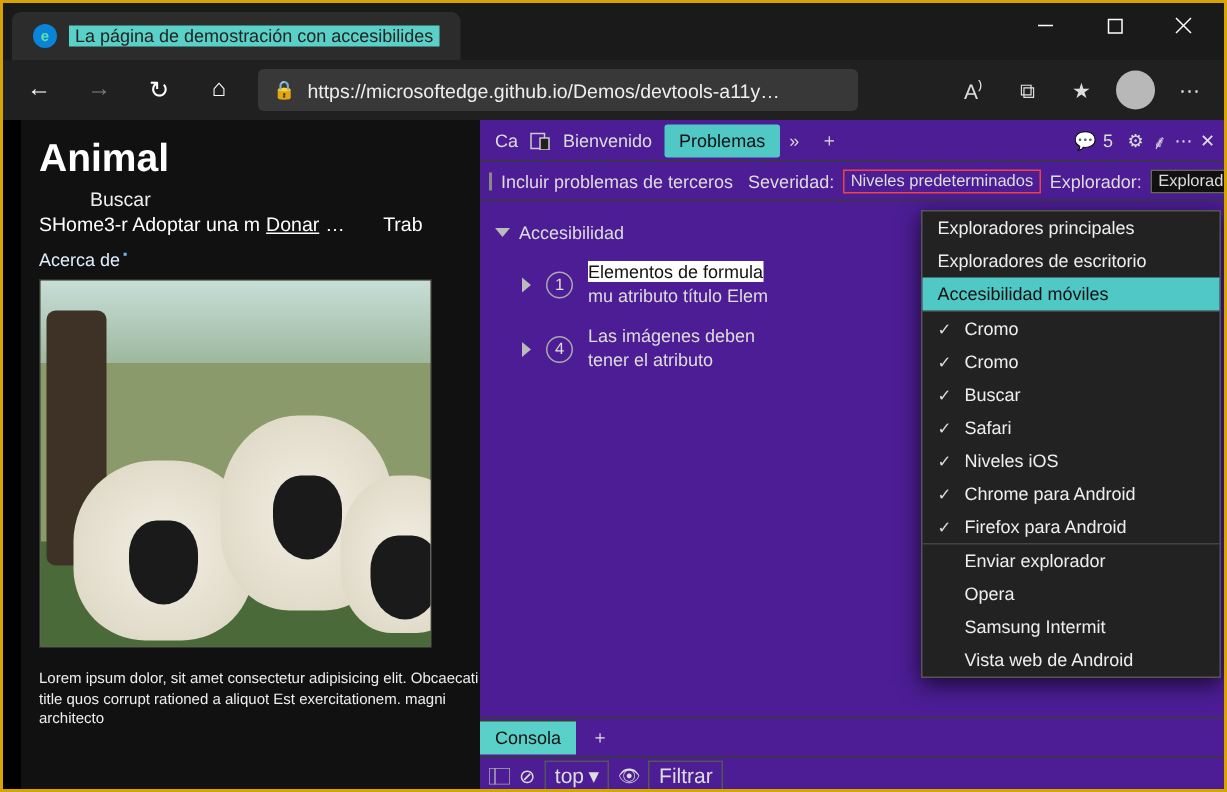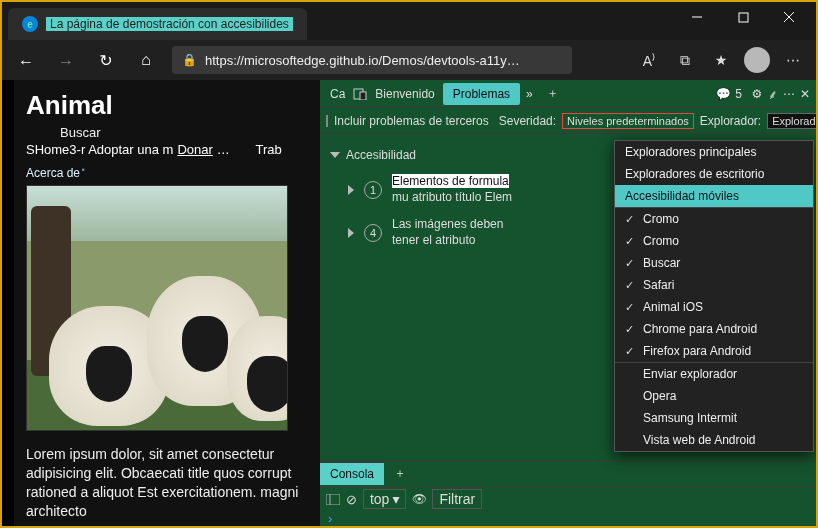--- a/index.html
+++ b/index.html
@@ -27,44 +27,44 @@
   .acerca sup { color:#6fbaff; font-size:8px; margin-left:2px; }
   .photo { width:262px; height:246px; background:#8a9a6b; margin-top:4px; position:relative; border:1px solid #333; overflow:hidden; }
   .sky { position:absolute; top:0; left:0; right:0; height:55px; background:linear-gradient(#c8ded8,#9db89e); }
   .grass { position:absolute; bottom:0; left:0; right:0; height:70px; background:#4a6a3a; }
   .tree { position:absolute; left:4px; top:20px; width:40px; height:170px; background:#3e3226; border-radius:6px; }
   .sheep { position:absolute; background:radial-gradient(#f3efe2,#d9d3c0); border-radius:45% 45% 40% 40%; }
   .s1 { left:22px; top:120px; width:120px; height:120px; }
   .s2 { left:120px; top:90px; width:115px; height:130px; }
   .s3 { left:200px; top:130px; width:85px; height:105px; }
   .sface { position:absolute; width:46px; height:56px; background:#1a1a1a; border-radius:40% 40% 50% 50%; top:40px; left:50%; transform:translateX(-50%); }
-  .lorem { margin-top:14px; font-size:14px; line-height:1.35; color:#eee; }
+  .lorem { margin-top:14px; font-size:10px; line-height:1.35; color:#eee; }
   .scrollbar { position:absolute; right:302px; top:80px; width:14px; bottom:0; background:#1a1a1a; }
   .thumb { position:absolute; top:2px; left:2px; right:2px; height:180px; background:#767676; border-radius:2px; }
-  .devtools { position:absolute; left:318px; right:0; top:78px; bottom:0; background:#14532d; color:#ddd; font-size:12px; }
+  .devtools { position:absolute; left:318px; right:0; top:78px; bottom:0; background:#4c1d95; color:#ddd; font-size:12px; }
   .dt-top { display:flex; align-items:center; height:28px; border-bottom:1px solid #3a3a3a; padding:0 4px; gap:2px; }
   .dt-top .lbl { padding:4px 6px; }
   .dt-top .prob { background:#4fc8c6; color:#111; padding:4px 10px; border-radius:2px; }
   .dt-top .chev { padding:4px 4px; }
   .dt-top .plus { padding:4px 8px; }
   .dt-top .spacer { flex:1; }
   .dt-top .badge { display:flex; align-items:center; gap:4px; padding:4px 6px; }
   .dt-filterrow { display:flex; align-items:center; height:26px; padding:0 6px; gap:6px; border-bottom:1px solid #3a3a3a; white-space:nowrap; }
   .chk { width:12px; height:12px; border:1px solid #888; display:inline-block; }
   .sevbox { border:1px solid #ef4444; padding:1px 4px; font-size:11px; }
   .explbox { border:1px solid #666; padding:1px 4px; font-size:11px; background:#111; }
   .issuepanel { padding:8px 10px; }
   .hdr { display:flex; align-items:center; gap:8px; padding:6px 2px; }
   .tri { width:0; height:0; border-top:5px solid transparent; border-bottom:5px solid transparent; border-left:6px solid #bbb; transform:rotate(90deg); }
   .issue { display:flex; align-items:center; gap:10px; padding:6px 2px 6px 18px; }
   .issue .tri2 { width:0;height:0;border-top:5px solid transparent;border-bottom:5px solid transparent;border-left:6px solid #bbb; }
   .count { width:18px; height:18px; border:1px solid #aaa; border-radius:50%; display:flex; align-items:center; justify-content:center; font-size:11px; }
   .issue-txt { font-size:12px; line-height:1.3; width:140px; overflow:hidden; }
   .issue-txt .hl { background:#fff; color:#111; }
-  .drawer { position:absolute; bottom:0; left:0; right:0; height:66px; border-top:1px solid #3a3a3a; }
+  .drawer { position:absolute; bottom:0; left:0; right:0; height:48px; border-top:1px solid #3a3a3a; }
   .drawer-tabs { display:flex; align-items:center; height:26px; border-bottom:1px solid #3a3a3a; }
   .drawer-tabs .con { background:#5ad1c8; color:#111; padding:4px 10px; border-top:1px solid #3a3a3a; }
   .drawer-tabs .plus { padding:4px 10px; }
   .drawer-bar { display:flex; align-items:center; gap:6px; height:24px; padding:0 6px; }
   .drawer-bar .ctl { border:1px solid #555; padding:1px 6px; font-size:14px; display:flex; align-items:center; gap:3px; }
   .drawer-bar .nope { font-size:13px; }
   .prompt { color:#4aa0ff; padding:0 8px; font-size:13px; }
   .dropdown { position:absolute; right:2px; top:138px; width:200px; background:#222; border:1px solid #555; box-shadow:0 4px 14px rgba(0,0,0,.7); z-index:50; }
   .dropdown .grp { border-bottom:1px solid #444; }
   .dropdown .it { padding:4px 10px; font-size:12px; display:flex; align-items:center; gap:8px; color:#eee; }
@@ -239,21 +239,21 @@
       <div class="it">
         <span class="ck">✓</span>
         <span>Buscar</span>
       </div>
       <div class="it">
         <span class="ck">✓</span>
         <span>Safari</span>
       </div>
       <div class="it">
         <span class="ck">✓</span>
-        <span>Animal iOS</span>
+        <span>Niveles iOS</span>
       </div>
       <div class="it">
         <span class="ck">✓</span>
         <span>Chrome para Android</span>
       </div>
       <div class="it">
         <span class="ck">✓</span>
         <span>Firefox para Android</span>
       </div>
     </div>

